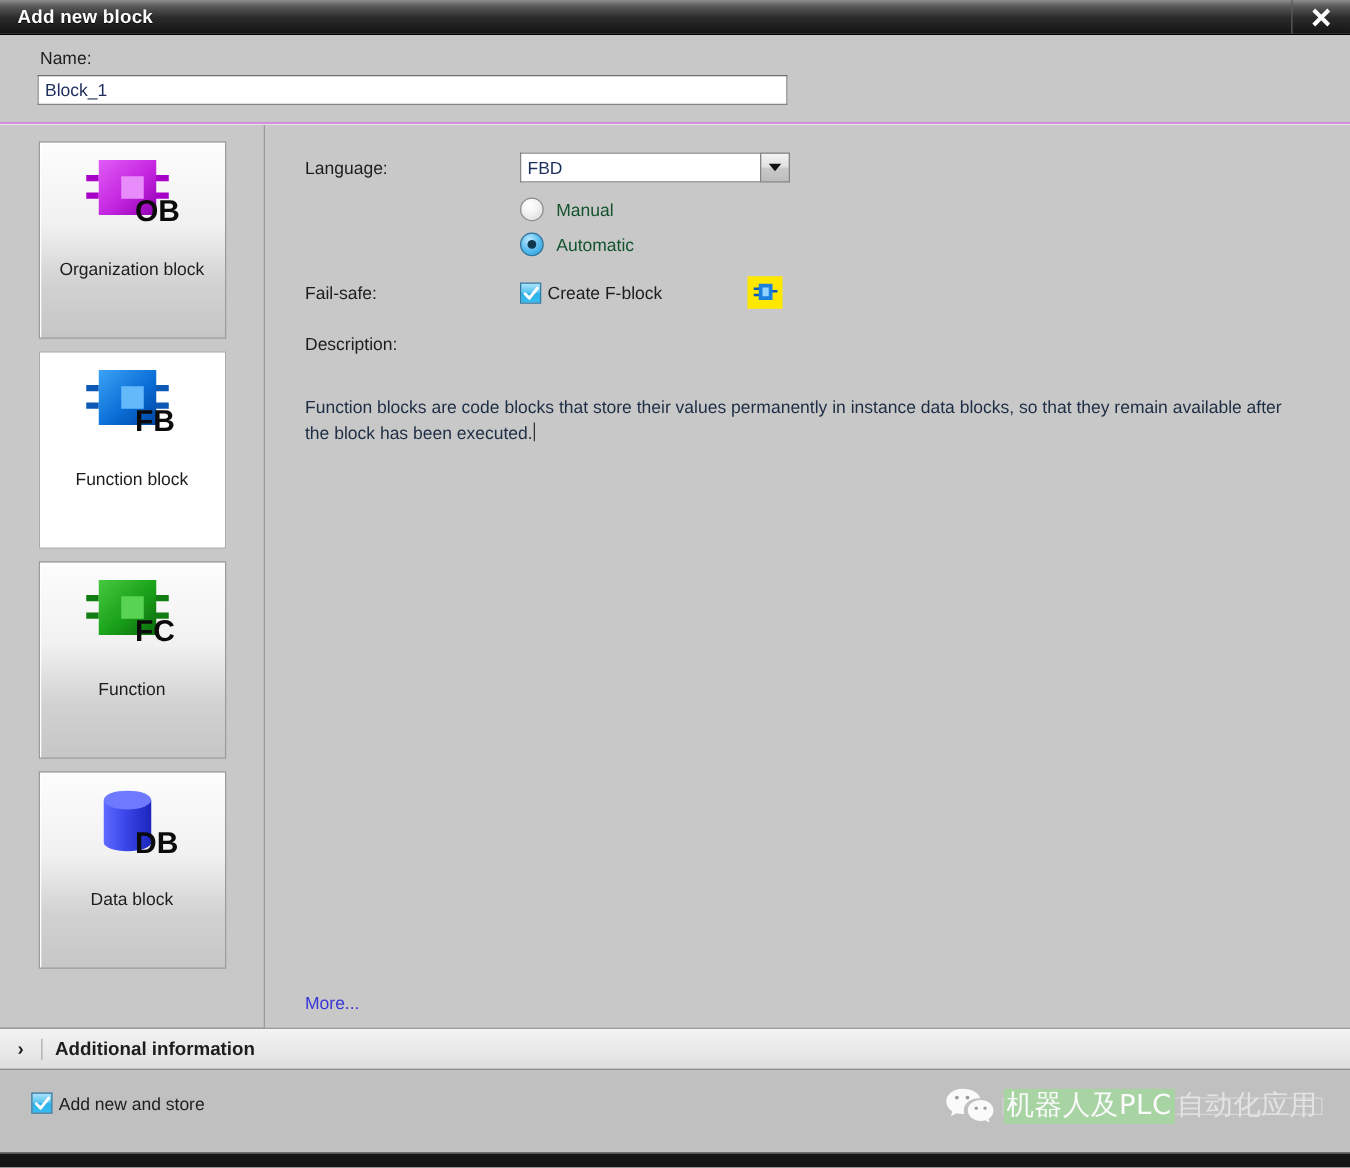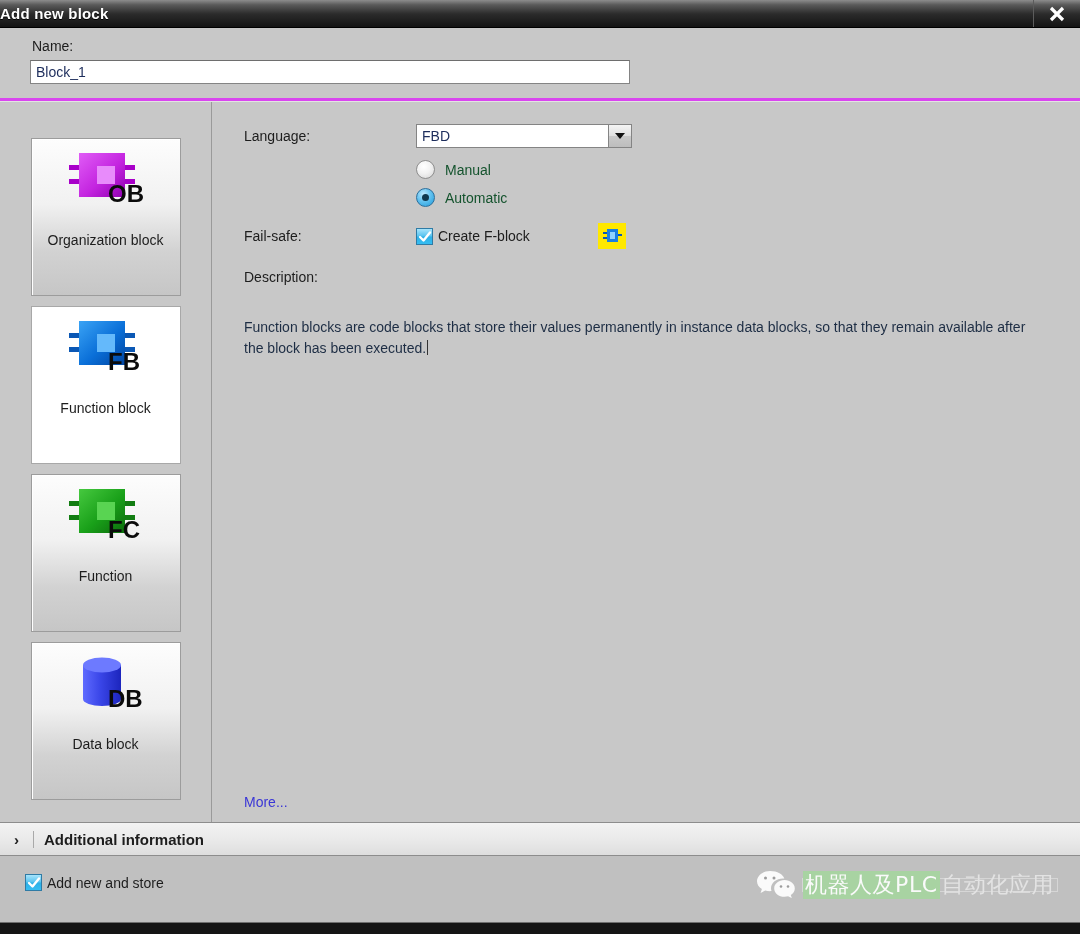--- a/index.html
+++ b/index.html
@@ -35,41 +35,42 @@
     flex: 0 0 27px;
     background: linear-gradient(to bottom, #8d8d8d 0%, #5a5a5a 18%, #2b2b2b 52%, #141414 100%);
     display: flex;
     align-items: center;
     border-bottom: 1px solid #000;
   }
   .title-text {
     color: #ffffff;
     font-weight: bold;
     font-size: 15px;
+    padding-left: 14px;
     letter-spacing: 0.2px;
     text-shadow: 0 1px 0 #000;
   }
   .title-spacer { flex: 1 1 auto; }
   .close-btn {
     width: 46px;
     height: 27px;
     display: flex;
     align-items: center;
     justify-content: center;
     cursor: pointer;
     border-left: 1px solid #5c5c5c;
   }
   .close-btn svg { display: block; }
 
   
   .name-area {
     flex: 0 0 auto;
     background: #c8c8c8;
     padding: 10px 0 14px 0;
-    border-bottom: 3px solid #d946ef;
+    border-bottom: 1px solid #d946ef;
   }
   .name-label {
     padding-left: 32px;
     font-size: 14px;
     color: #1d1d1d;
     margin-bottom: 6px;
   }
   .name-input {
     margin-left: 30px;
     width: 600px;
@@ -99,21 +100,20 @@
     width: 212px;
     flex: 0 0 212px;
     box-sizing: border-box;
     background: #c8c8c8;
     border-right: 1px solid #9a9a9a;
     padding-top: 13px;
     display: flex;
     flex-direction: column;
     align-items: center;
     gap: 10px;
-    justify-content: center;
   }
   .block-tile {
     width: 150px;
     height: 158px;
     box-sizing: border-box;
     border: 1px solid #9c9c9c;
     background: linear-gradient(to bottom, #fdfdfd 0%, #f1f1f1 42%, #d2d2d2 72%, #c6c6c6 100%);
     display: flex;
     flex-direction: column;
     align-items: center;

